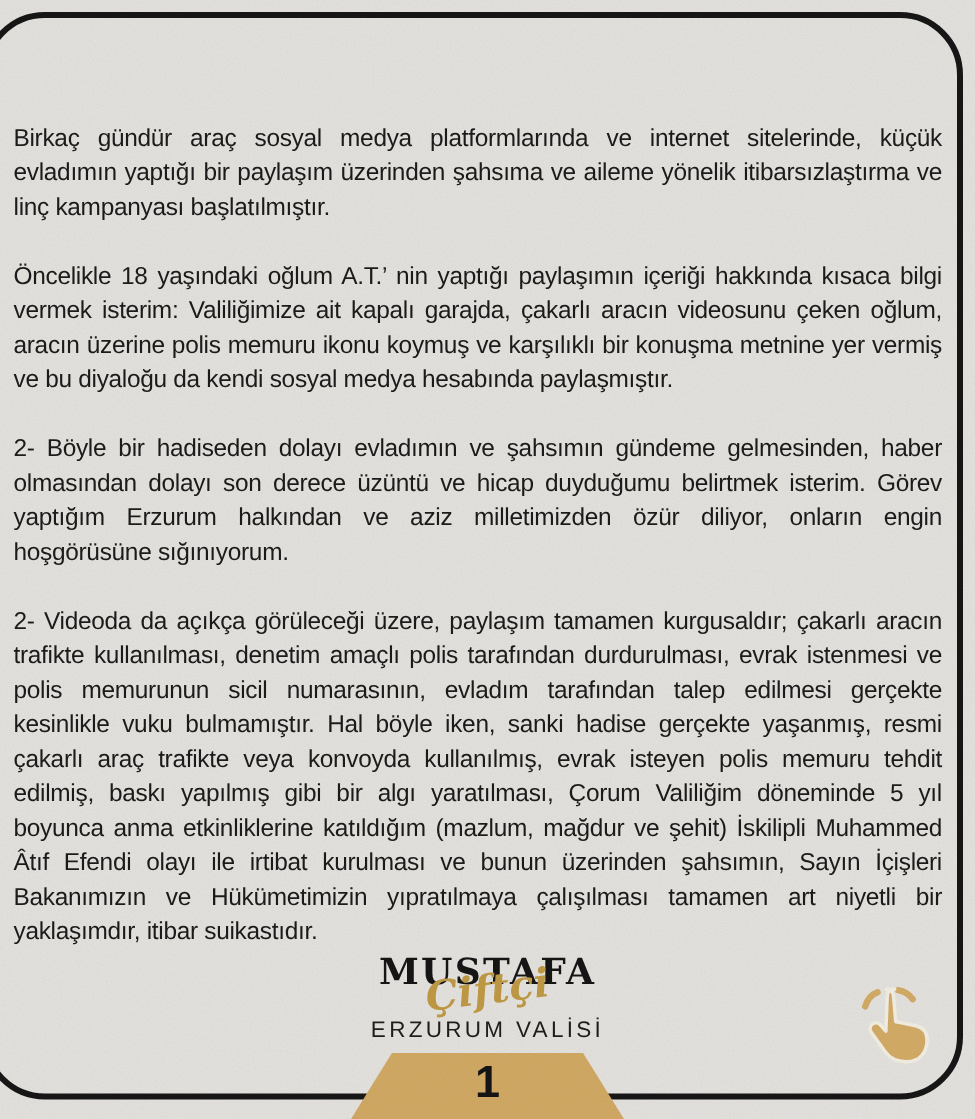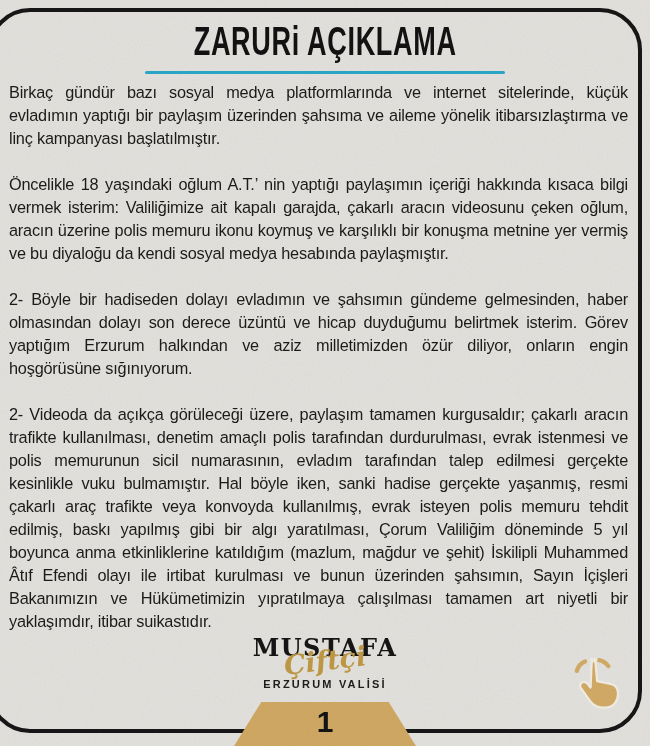--- a/index.html
+++ b/index.html
@@ -55,21 +55,21 @@
     font-weight:bold; font-size:24px; letter-spacing:1.5px;
     color:#151515; line-height:1;
   }
   .sig-script {
     font-family:"DejaVu Serif","Liberation Serif",serif;
     font-style:italic; font-weight:bold; font-size:27px;
     color:#c09a45; line-height:1;
     margin-top:-13px; transform:rotate(-7deg);
   }
   .sig-role {
-    font-size:11px; font-weight:bold; letter-spacing:2.2px;
+    font-size:15px; font-weight:normal; letter-spacing:2.2px;
     color:#1d1d1d; margin-top:4px;
   }
   .page-tab {
     position:absolute; left:50%; bottom:0; transform:translateX(-50%);
     width:182px; height:44px;
     background:#d1aa64;
     clip-path:polygon(15% 0, 85% 0, 100% 100%, 0 100%);
     display:flex; align-items:center; justify-content:center;
     z-index:3;
   }
@@ -79,27 +79,23 @@
   }
   .hand { position:absolute; top:651px; right:23px; width:66px; height:66px; z-index:2; }
 </style>
 </head>
 <body>
 
 <div class="page">
 
   <div class="frame"></div>
 
-  <header>
-    <h1>ZARURi AÇIKLAMA</h1>
-    <div class="divider"></div>
-  </header>
 
   <main class="content">
-    <p>Birkaç gündür bazı sosyal medya platformlarında ve internet sitelerinde, küçük evladımın yaptığı bir paylaşım üzerinden şahsıma ve aileme yönelik itibarsızlaştırma ve linç kampanyası başlatılmıştır.</p>
+    <p>Birkaç gündür araç sosyal medya platformlarında ve internet sitelerinde, küçük evladımın yaptığı bir paylaşım üzerinden şahsıma ve aileme yönelik itibarsızlaştırma ve linç kampanyası başlatılmıştır.</p>
     <p>Öncelikle 18 yaşındaki oğlum A.T.’ nin yaptığı paylaşımın içeriği hakkında kısaca bilgi vermek isterim: Valiliğimize ait kapalı garajda, çakarlı aracın videosunu çeken oğlum, aracın üzerine polis memuru ikonu koymuş ve karşılıklı bir konuşma metnine yer vermiş ve bu diyaloğu da kendi sosyal medya hesabında paylaşmıştır.</p>
     <p>2- Böyle bir hadiseden dolayı evladımın ve şahsımın gündeme gelmesinden, haber olmasından dolayı son derece üzüntü ve hicap duyduğumu belirtmek isterim. Görev yaptığım Erzurum halkından ve aziz milletimizden özür diliyor, onların engin hoşgörüsüne sığınıyorum.</p>
     <p>2- Videoda da açıkça görüleceği üzere, paylaşım tamamen kurgusaldır; çakarlı aracın trafikte kullanılması, denetim amaçlı polis tarafından durdurulması, evrak istenmesi ve polis memurunun sicil numarasının, evladım tarafından talep edilmesi gerçekte kesinlikle vuku bulmamıştır. Hal böyle iken, sanki hadise gerçekte yaşanmış, resmi çakarlı araç trafikte veya konvoyda kullanılmış, evrak isteyen polis memuru tehdit edilmiş, baskı yapılmış gibi bir algı yaratılması, Çorum Valiliğim döneminde 5 yıl boyunca anma etkinliklerine katıldığım (mazlum, mağdur ve şehit) İskilipli Muhammed Âtıf Efendi olayı ile irtibat kurulması ve bunun üzerinden şahsımın, Sayın İçişleri Bakanımızın ve Hükümetimizin yıpratılmaya çalışılması tamamen art niyetli bir yaklaşımdır, itibar suikastıdır.</p>
   </main>
 
   <div class="signature">
     <div class="sig-name">MUSTAFA</div>
     <div class="sig-script">Çiftçi</div>
     <div class="sig-role">ERZURUM VALİSİ</div>
   </div>

